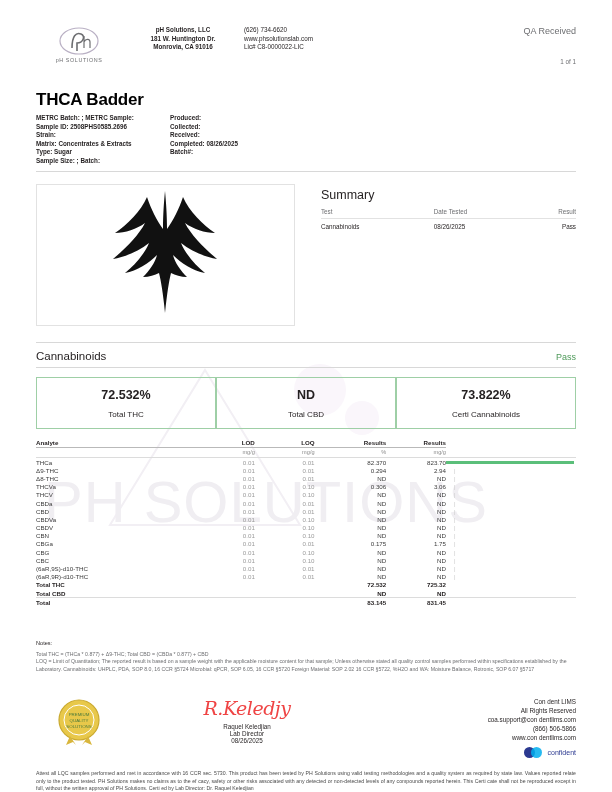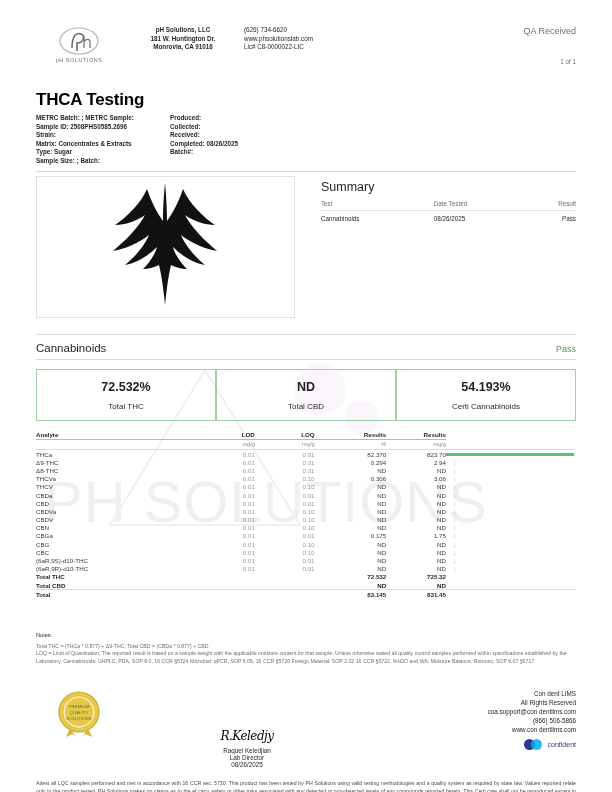--- a/index.html
+++ b/index.html
@@ -108,21 +108,21 @@
   .meta-col.left { width: 134px; }
   .meta-col.right { width: 180px; }
   .rule {
     border-bottom: 1px solid #d8d8d8;
     margin-top: 6px;
   }
 
   
   .mid {
     display: flex;
-    margin-top: 4px;
+    margin-top: 12px;
   }
   .img-box {
     width: 264px;
     height: 140px;
     border: 1px solid #e2e2e2;
     position: relative;
     overflow: hidden;
     background: #fff;
   }
   .leaf-wrap {
@@ -300,24 +300,23 @@
     justify-content: center;
     padding-top: 2px;
   }
   .sig-block {
     width: 250px;
     text-align: center;
   }
   .sig-script {
     font-family: "DejaVu Serif", serif;
     font-style: italic;
-    font-size: 12px;
-    color: #000000;
+    font-size: 19px;
+    color: #ef4444;
     letter-spacing: -0.5px;
-    margin-top: 40px;
   }
   .sig-name {
     font-size: 6.3px;
     color: #231f20;
     margin-top: 4px;
   }
   .sig-role, .sig-date {
     font-size: 6.3px;
     color: #231f20;
   }
@@ -395,21 +394,21 @@
       <div>Lic# C8-0000022-LIC</div>
     </div>
 
     <div class="hdr-right">
       <div class="qa-testing">QA Received</div>
       <div class="page-of">1 of 1</div>
     </div>
   </div>
 
   <div class="title-block">
-    <div class="product-title">THCA Testing</div>
+    <div class="product-title">THCA Badder</div>
     <div class="meta-cols">
       <div class="meta-col left">
         <div>METRC Batch: ; METRC Sample:</div>
         <div>Sample ID: 2508PHS0585.2696</div>
         <div>Strain:</div>
         <div>Matrix: Concentrates &amp; Extracts</div>
         <div>Type: Sugar</div>
         <div>Sample Size: ; Batch:</div>
       </div>
       <div class="meta-col right">
@@ -464,21 +463,21 @@
   <div class="cards">
     <div class="card">
       <div class="card-value">72.532%</div>
       <div class="card-label">Total THC</div>
     </div>
     <div class="card">
       <div class="card-value">ND</div>
       <div class="card-label">Total CBD</div>
     </div>
     <div class="card">
-      <div class="card-value">54.193%</div>
+      <div class="card-value">73.822%</div>
       <div class="card-label">Certi Cannabinoids</div>
     </div>
   </div>
 
   <table class="an-table">
     <thead>
       <tr>
         <th class="a">Analyte</th>
         <th class="n" style="width:60px">LOD</th>
         <th class="n" style="width:60px">LOQ</th>

